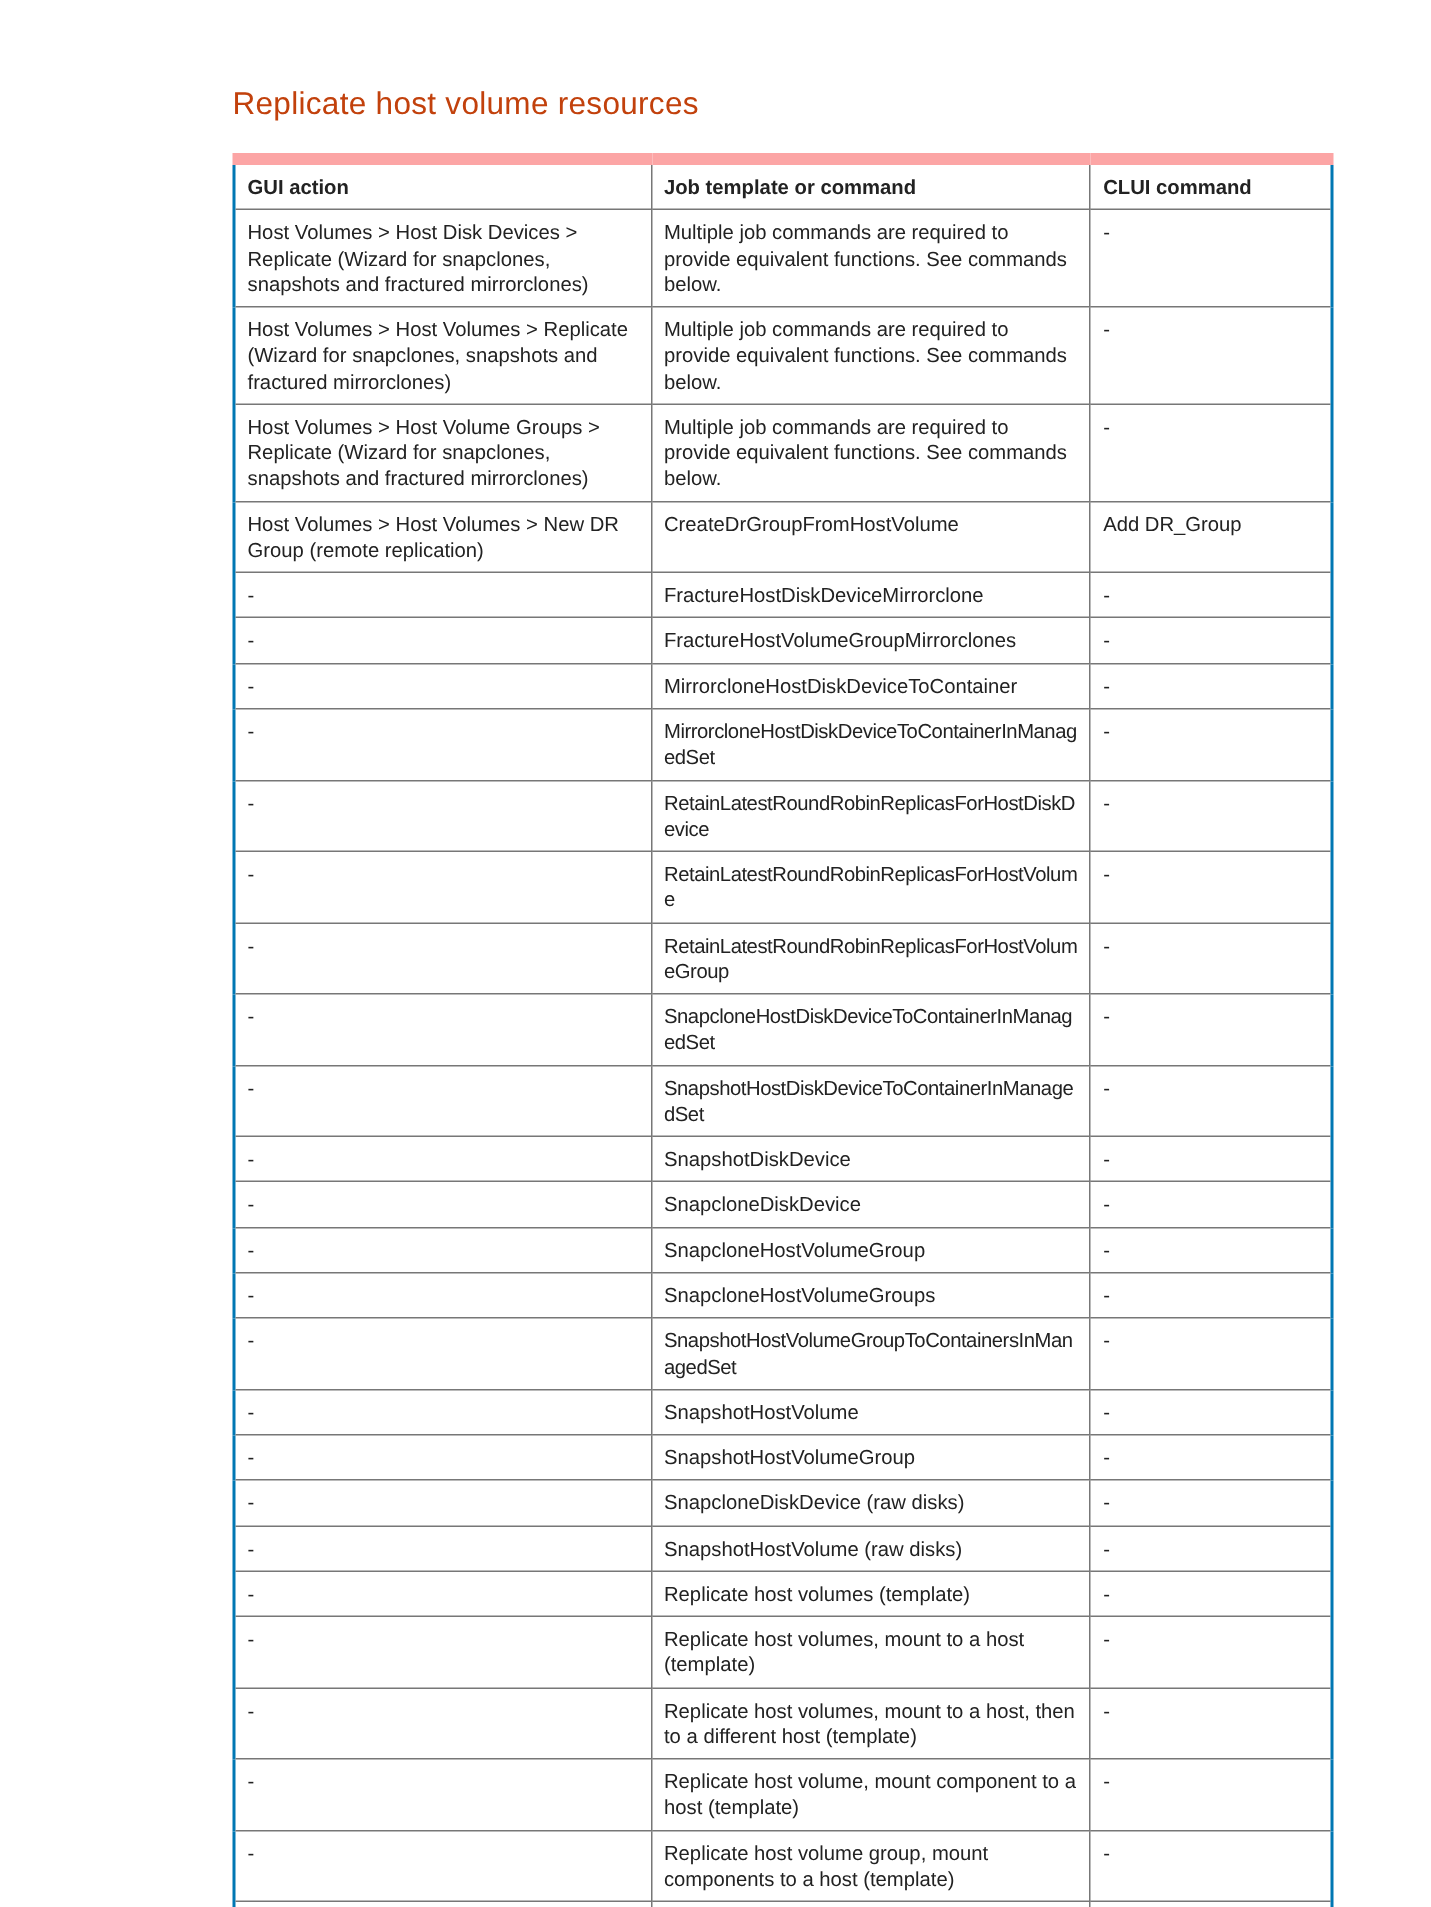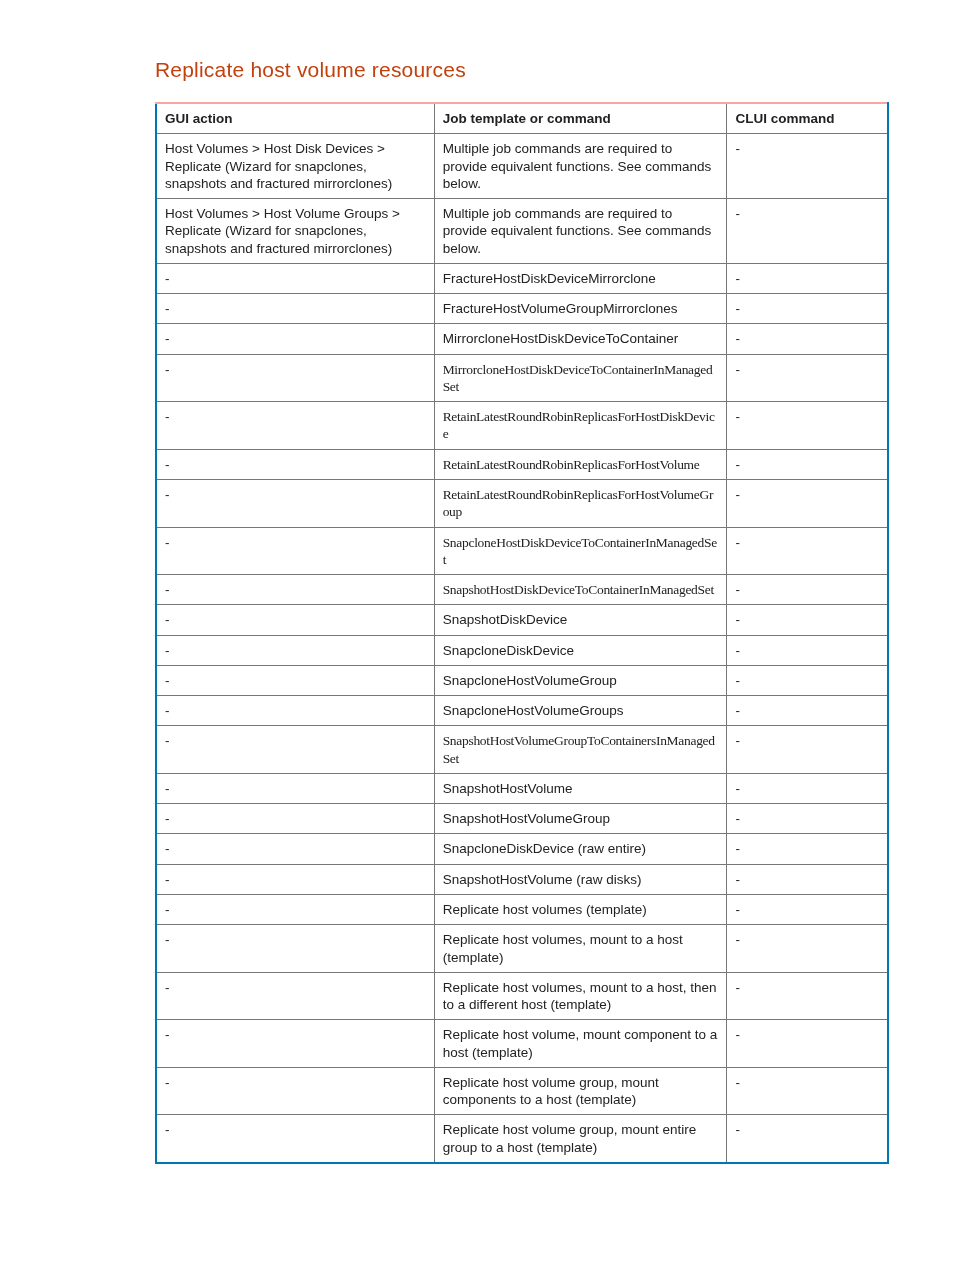--- a/index.html
+++ b/index.html
@@ -36,28 +36,28 @@
     padding: 6px 8px 6px 8px;
     font-size: 13.5px;
     line-height: 1.28;
     word-wrap: break-word;
   }
   table.data-table th {
     font-weight: 700;
     border-top: none;
   }
   table.data-table tr:first-child th {
-    border-top: 2px solid #fca5a5;
+    border-top: 8px solid #fca5a5;
   }
   table.data-table th:first-child, table.data-table td:first-child { border-left: 2px solid #0077b3; }
   table.data-table th:last-child, table.data-table td:last-child { border-right: 2px solid #0077b3; }
   col.c1 { width: 38%; }
   col.c2 { width: 40%; }
   col.c3 { width: 22%; }
-  td.narrow { font-size: 12.2px; letter-spacing: -0.3px; font-family: Liberation Serif, serif; }
+  td.narrow { font-size: 12.2px; letter-spacing: -0.3px; }
 </style>
 </head>
 <body>
 
 <div class="page">
   <h2 class="section-title">Replicate host volume resources</h2>
 
   <table class="data-table">
     <colgroup>
         <col class="c1">
@@ -71,25 +71,35 @@
         <th>CLUI command</th>
       </tr>
     </thead>
     <tbody id="tbody">
         <tr>
           <td>Host Volumes &gt; Host Disk Devices &gt; Replicate (Wizard for snapclones, snapshots and fractured mirrorclones)</td>
           <td>Multiple job commands are required to provide equivalent functions. See commands below.</td>
           <td>-</td>
         </tr>
         <tr>
+          <td>Host Volumes &gt; Host Volumes &gt; Replicate (Wizard for snapclones, snapshots and fractured mirrorclones)</td>
+          <td>Multiple job commands are required to provide equivalent functions. See commands below.</td>
+          <td>-</td>
+        </tr>
+        <tr>
           <td>Host Volumes &gt; Host Volume Groups &gt; Replicate (Wizard for snapclones, snapshots and fractured mirrorclones)</td>
           <td>Multiple job commands are required to provide equivalent functions. See commands below.</td>
           <td>-</td>
         </tr>
         <tr>
+          <td>Host Volumes &gt; Host Volumes &gt; New DR Group (remote replication)</td>
+          <td>CreateDrGroupFromHostVolume</td>
+          <td>Add DR_Group</td>
+        </tr>
+        <tr>
           <td>-</td>
           <td>FractureHostDiskDeviceMirrorclone</td>
           <td>-</td>
         </tr>
         <tr>
           <td>-</td>
           <td>FractureHostVolumeGroupMirrorclones</td>
           <td>-</td>
         </tr>
         <tr>
@@ -157,21 +167,21 @@
           <td>SnapshotHostVolume</td>
           <td>-</td>
         </tr>
         <tr>
           <td>-</td>
           <td>SnapshotHostVolumeGroup</td>
           <td>-</td>
         </tr>
         <tr>
           <td>-</td>
-          <td>SnapcloneDiskDevice (raw entire)</td>
+          <td>SnapcloneDiskDevice (raw disks)</td>
           <td>-</td>
         </tr>
         <tr>
           <td>-</td>
           <td>SnapshotHostVolume (raw disks)</td>
           <td>-</td>
         </tr>
         <tr>
           <td>-</td>
           <td>Replicate host volumes (template)</td>

